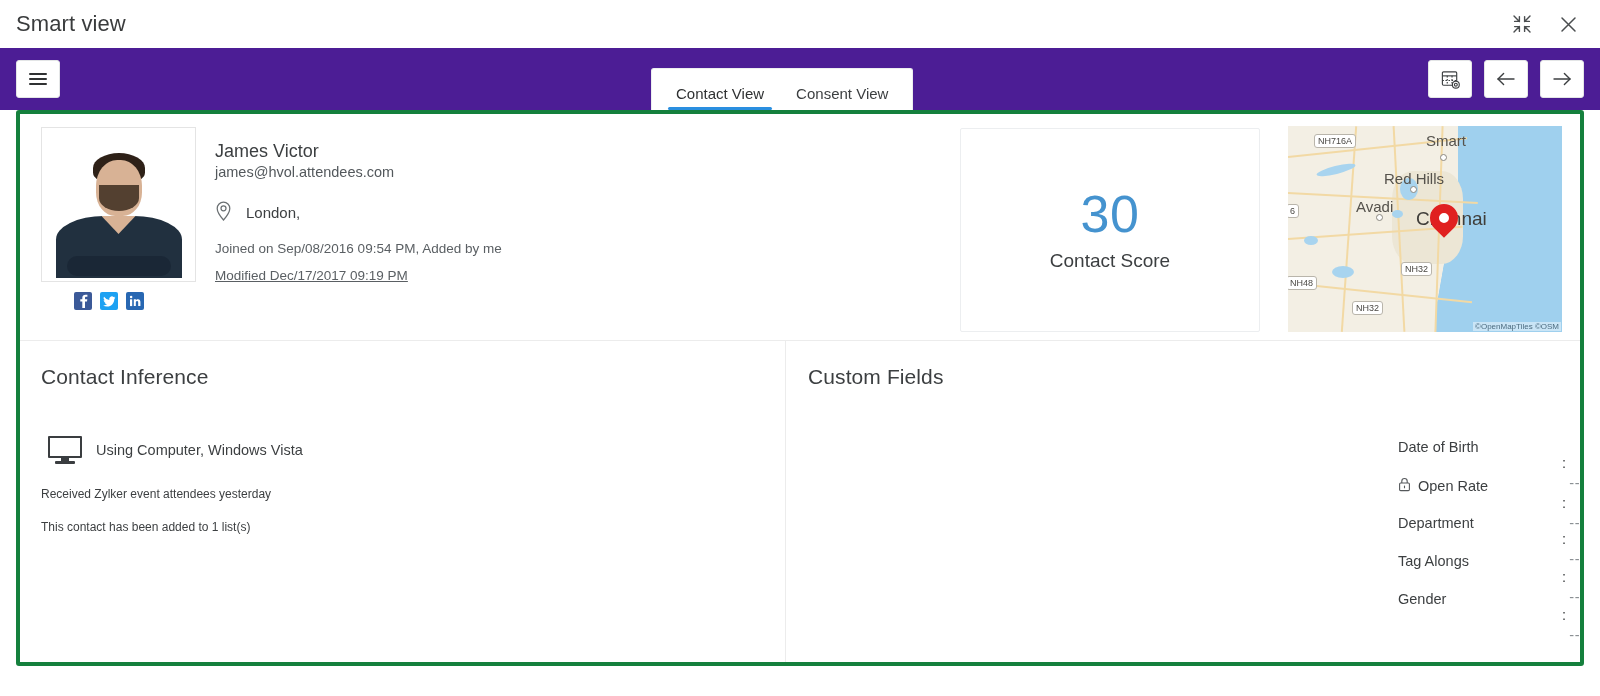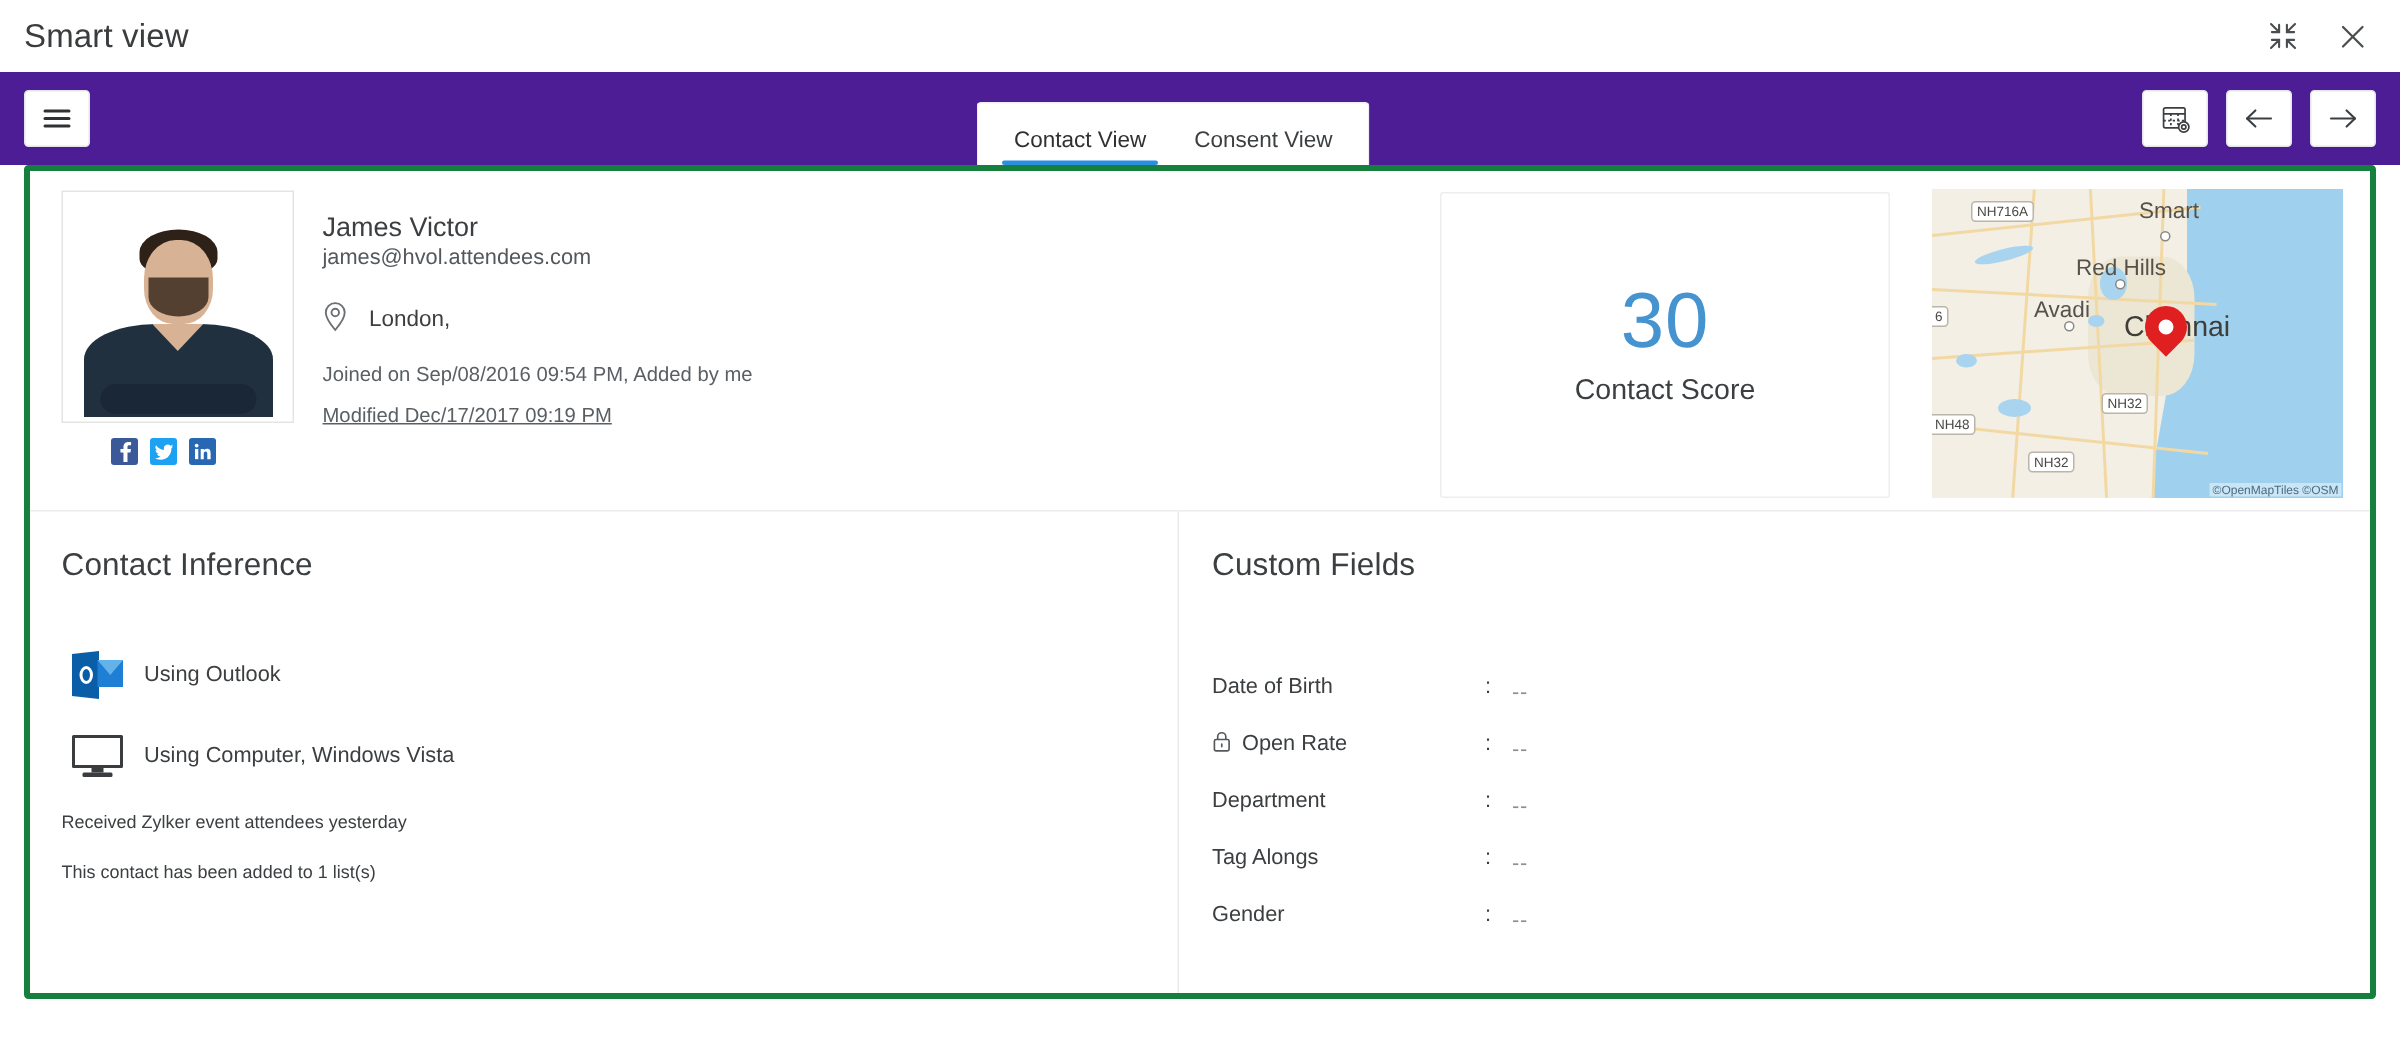--- a/index.html
+++ b/index.html
@@ -462,24 +462,25 @@
   .note {
     font-size: 12px;
     color: #3c3f41;
     margin-top: 2px;
     margin-bottom: 19px;
   }
 
   .fields { margin-top: 50px; }
   .field-row {
     display: flex;
-    align-items: center;
+    align-items: flex-end;
     height: 38px;
     font-size: 14.5px;
     color: #3c3f41;
+    flex-direction: column;
   }
   .field-label {
     width: 182px;
     display: flex;
     align-items: center;
     gap: 7px;
   }
   .field-colon {
     width: 18px;
     color: #3c3f41;
@@ -649,29 +650,20 @@
     </div>
   </div>
 
   <div class="panels">
 
     <div class="panel-left">
       <div class="panel-title">Contact Inference</div>
 
       <div class="inference-list">
         <div class="inference-row">
-          <span class="outlook-icon">
-            <span class="ol-left"></span>
-              <span class="ol-o"></span>
-            <span class="ol-right"></span>
-              <span class="ol-flap"></span>
-          </span>
-          <span class="ilabel">Using Outlook</span>
-        </div>
-        <div class="inference-row">
           <span class="monitor-icon">
             <span class="scr"></span>
               <span class="neck"></span>
               <span class="base"></span>
           </span>
           <span class="ilabel">Using Computer, Windows Vista</span>
         </div>
       </div>
 
       <div class="note">Received Zylker event attendees yesterday</div>

